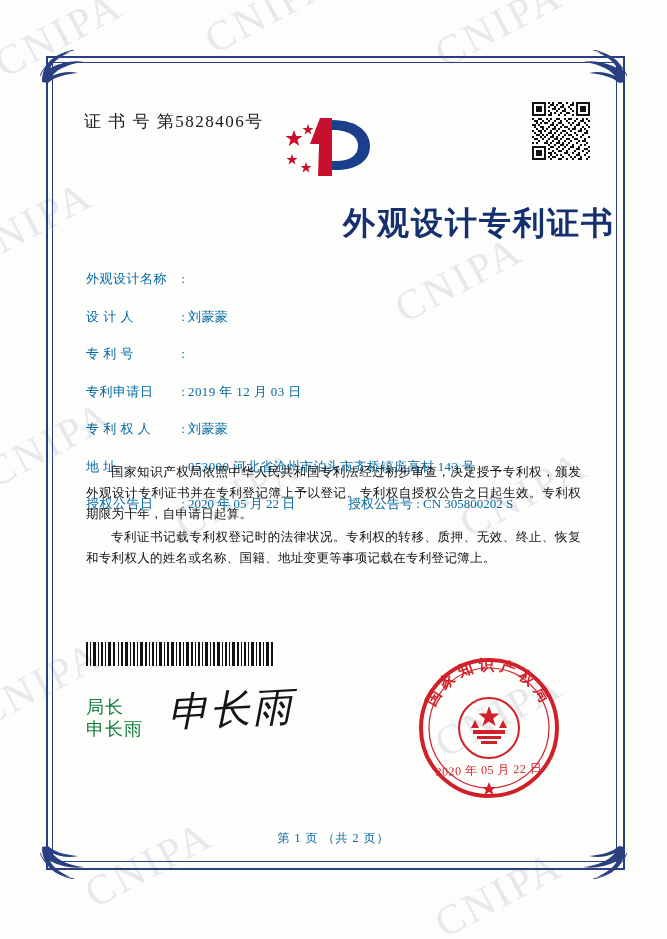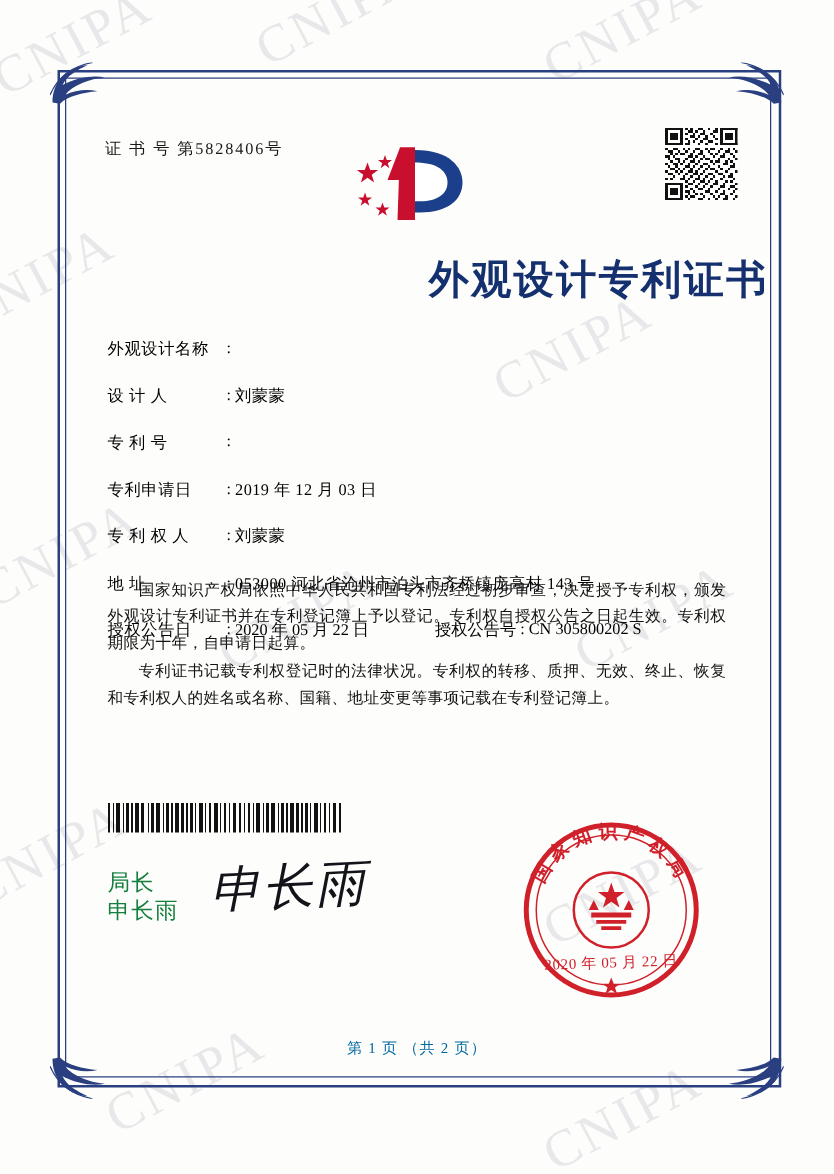--- a/index.html
+++ b/index.html
@@ -78,21 +78,21 @@
     top: 62px;
     width: 563px;
     height: 798px;
     z-index: 5;
   }
 
   .cert-no {
     position: absolute;
     left: 32px;
     top: 48px;
-    font-size: 13px;
+    font-size: 17px;
     color: #1a1a1a;
     letter-spacing: 1.5px;
     font-family: "Liberation Serif", serif;
   }
 
   
   .qr {
     position: absolute;
     right: 25px;
     top: 40px;
@@ -126,24 +126,24 @@
   }
 
   .fields {
     position: absolute;
     left: 34px;
     top: 208px;
     right: 30px;
   }
   .field-row {
     display: flex;
-    align-items: flex-start;
+    align-items: center;
     margin-bottom: 19.5px;
     font-size: 13px;
-    color: #000000;
+    color: #0369a1;
   }
   .field-label {
     width: 92px;
     flex: 0 0 92px;
     letter-spacing: 0.5px;
     white-space: nowrap;
   }
   .field-colon {
     flex: 0 0 10px;
     text-align: center;

